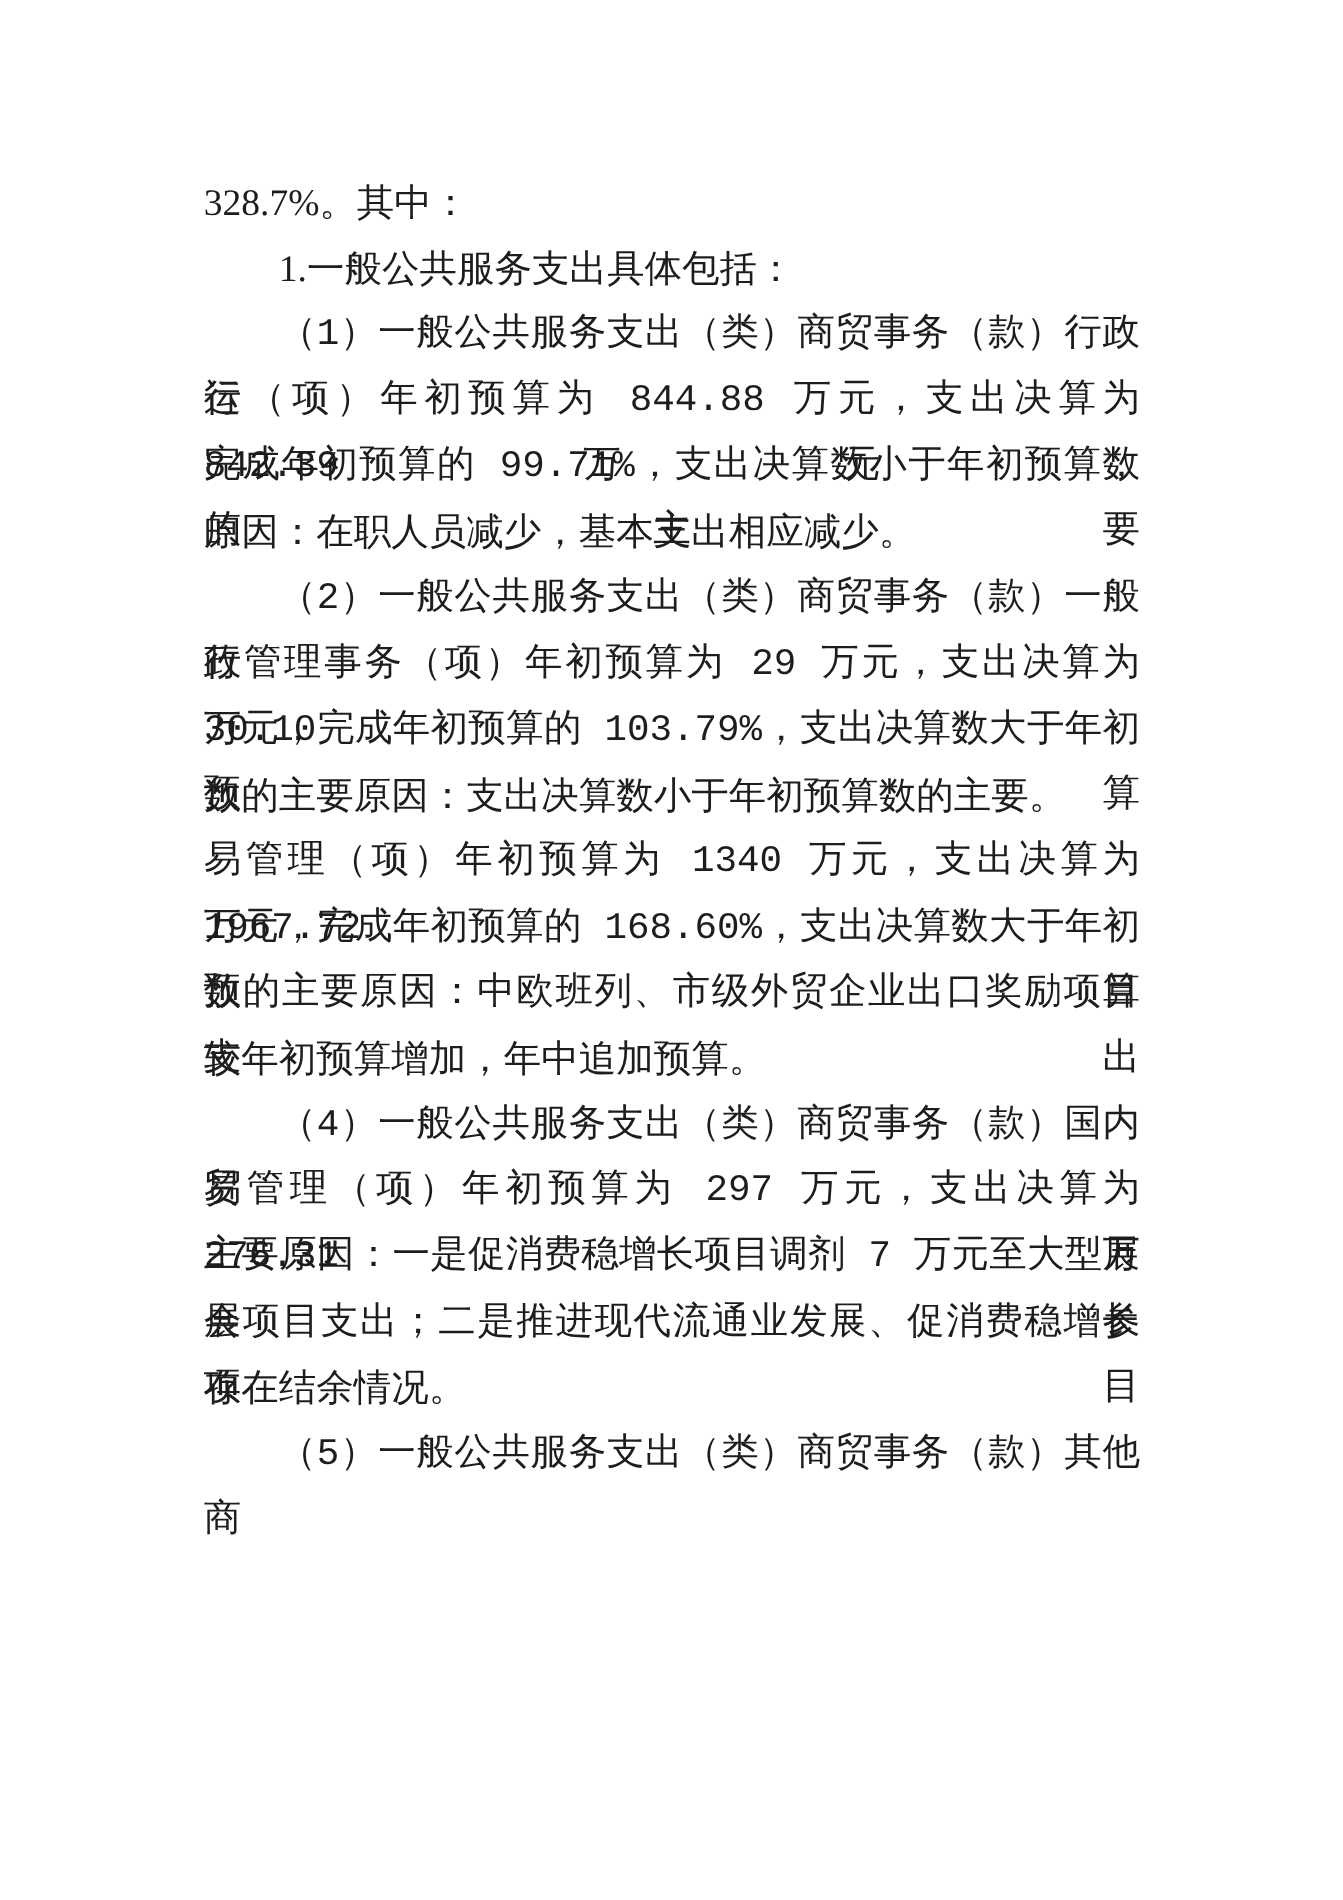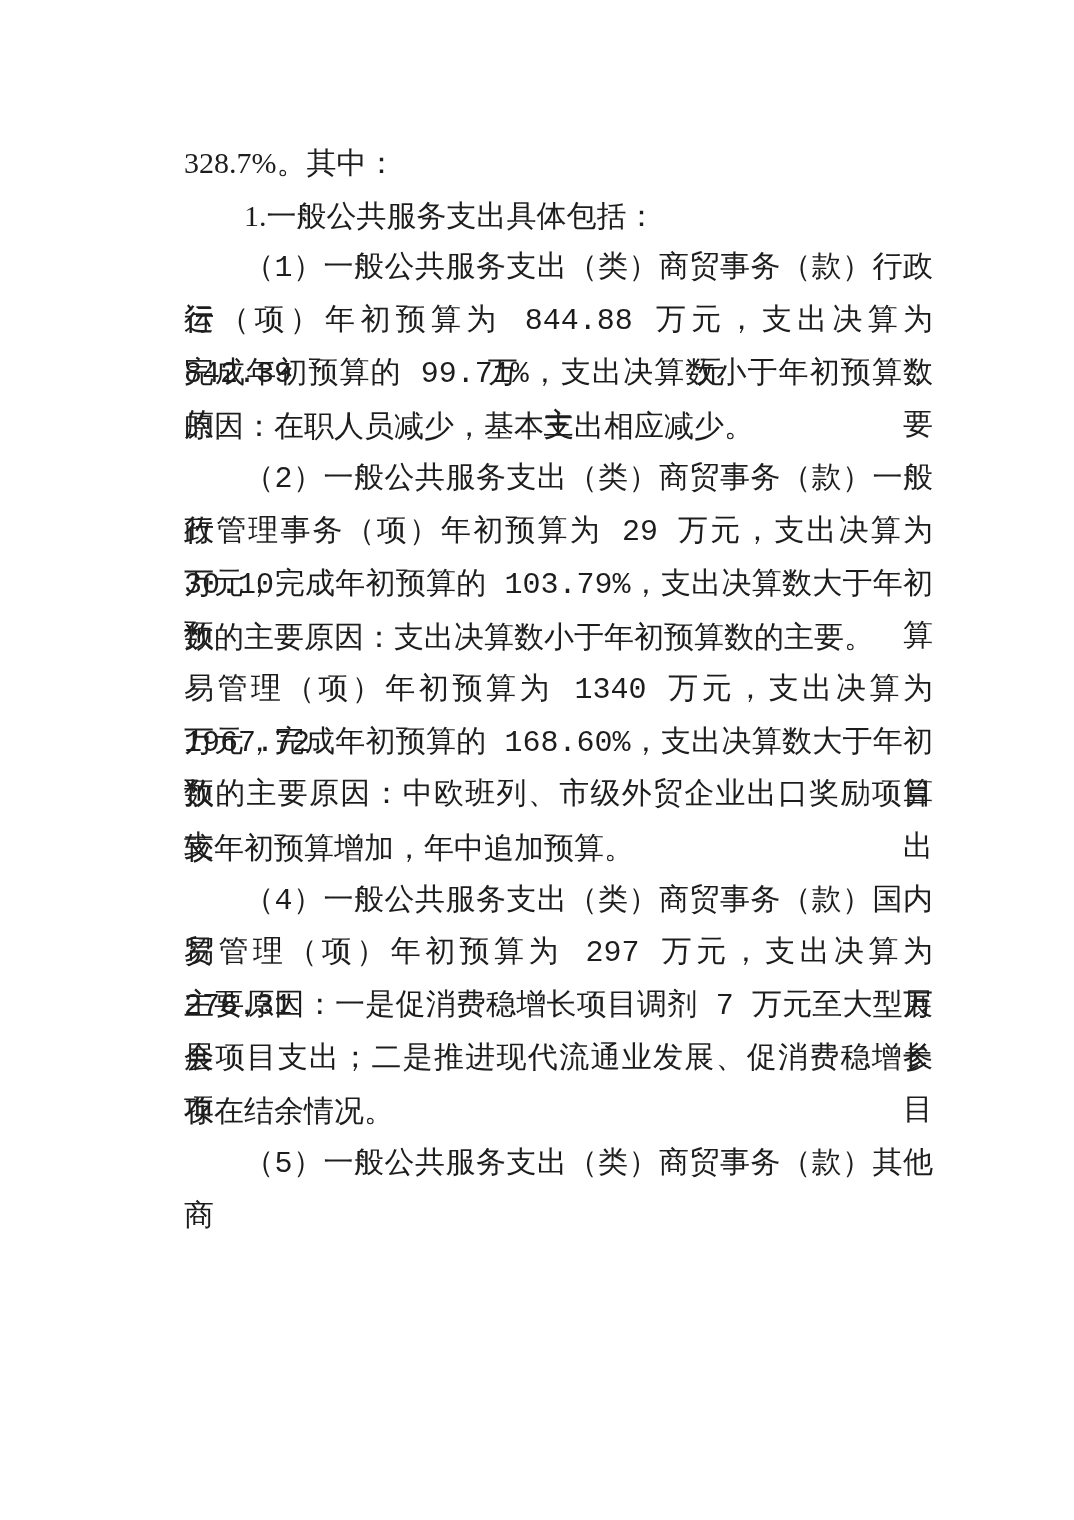--- a/index.html
+++ b/index.html
@@ -12,21 +12,20 @@
     width: 1074px;
     height: 1520px;
     background: #ffffff;
     box-sizing: border-box;
     padding: 137px 162px 0 163px;
     overflow: hidden;
     font-family: "Liberation Serif", "DejaVu Serif", serif;
   }
   .text-block {
     width: 100%;
-    margin-left: 21px;
   }
   .line {
     font-size: 30px;
     line-height: 52.7px;
     height: 52.7px;
     color: #1d1d1d;
     text-align: left;
     overflow: visible;
   }
   .line.justify {

